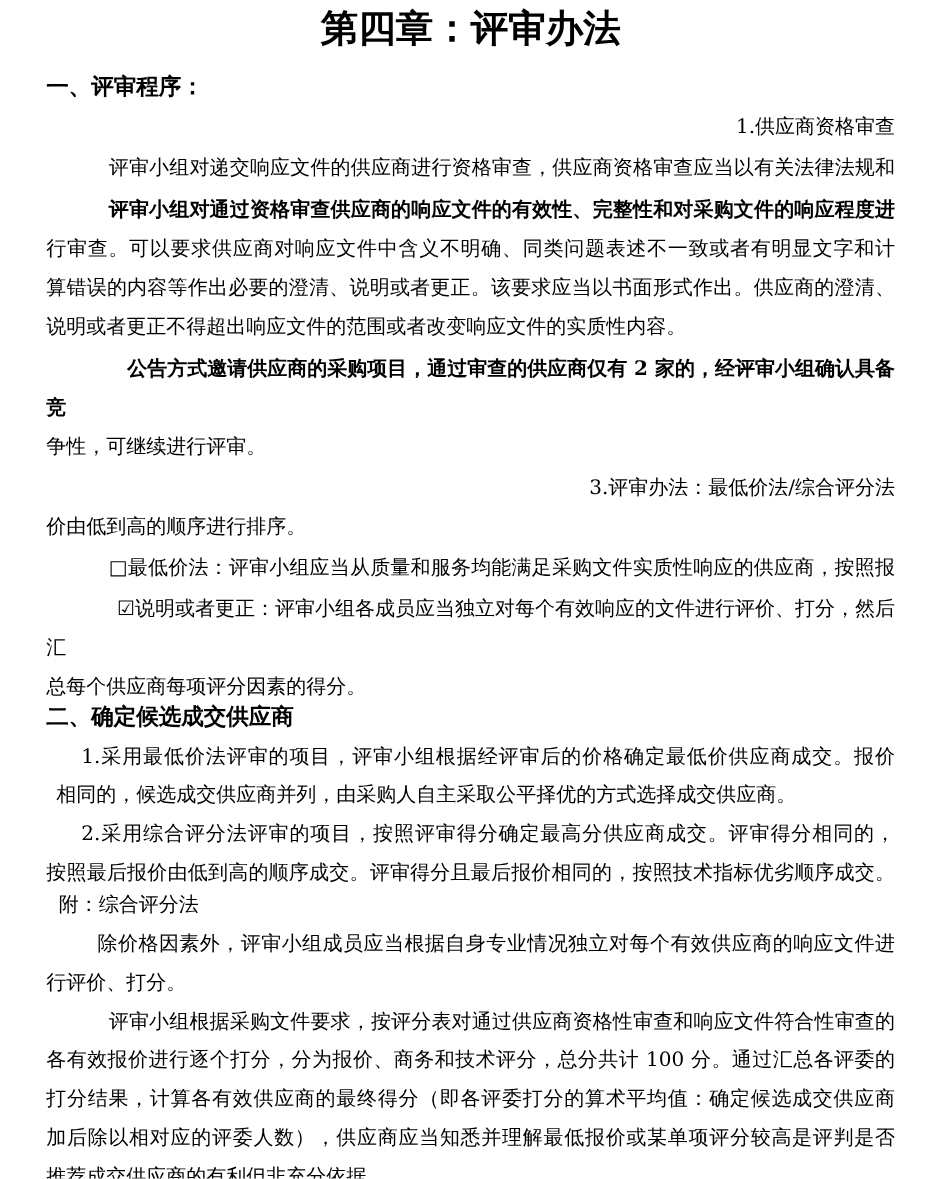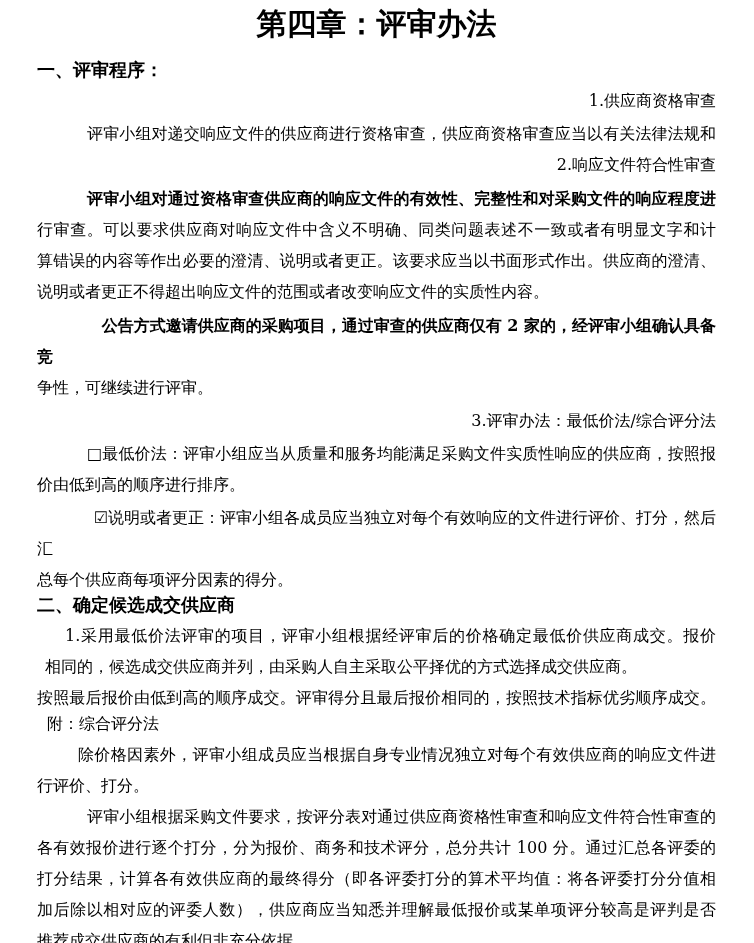--- a/index.html
+++ b/index.html
@@ -58,37 +58,37 @@
   .mtm5 { margin-top: -5px; }
 </style>
 </head>
 <body>
 
 <div class="page">
   <div class="line t">第四章：评审办法</div>
   <div class="line h mt10">一、评审程序：</div>
   <div class="line i50">1.供应商资格审查</div>
   <div class="line i50 j mt2">评审小组对递交响应文件的供应商进行资格审查，供应商资格审查应当以有关法律法规和</div>
-  <div class="line i50">2.响应文件符合性审查</div>
   <div class="line i50 j mt3">评审小组对通过资格审查供应商的响应文件的有效性、完整性和对采购文件的响应程度进</div>
   <div class="line j">行审查。可以要求供应商对响应文件中含义不明确、同类问题表述不一致或者有明显文字和计</div>
   <div class="line j">算错误的内容等作出必要的澄清、说明或者更正。该要求应当以书面形式作出。供应商的澄清、</div>
   <div class="line">说明或者更正不得超出响应文件的范围或者改变响应文件的实质性内容。</div>
   <div class="line i50 j mt3">公告方式邀请供应商的采购项目，通过审查的供应商仅有 2 家的，经评审小组确认具备竞</div>
   <div class="line">争性，可继续进行评审。</div>
   <div class="line i50 mt2">3.评审办法：最低价法/综合评分法</div>
+  <div class="line">价由低到高的顺序进行排序。</div>
   <div class="line i50 j mt2">□最低价法：评审小组应当从质量和服务均能满足采购文件实质性响应的供应商，按照报</div>
-  <div class="line">价由低到高的顺序进行排序。</div>
   <div class="line i50 j mt2">☑说明或者更正：评审小组各成员应当独立对每个有效响应的文件进行评价、打分，然后汇</div>
   <div class="line">总每个供应商每项评分因素的得分。</div>
   <div class="line h mtm6">二、确定候选成交供应商</div>
   <div class="line i28 j">1.采用最低价法评审的项目，评审小组根据经评审后的价格确定最低价供应商成交。报价</div>
   <div class="line i8">相同的，候选成交供应商并列，由采购人自主采取公平择优的方式选择成交供应商。</div>
+  <div class="line i28 j">2.采用综合评分法评审的项目，按照评审得分确定最高分供应商成交。评审得分相同的，</div>
   <div class="line j">按照最后报价由低到高的顺序成交。评审得分且最后报价相同的，按照技术指标优劣顺序成交。</div>
   <div class="line i10 mtm5">附：综合评分法</div>
   <div class="line i41 j">除价格因素外，评审小组成员应当根据自身专业情况独立对每个有效供应商的响应文件进</div>
   <div class="line">行评价、打分。</div>
   <div class="line i50 j">评审小组根据采购文件要求，按评分表对通过供应商资格性审查和响应文件符合性审查的</div>
   <div class="line j">各有效报价进行逐个打分，分为报价、商务和技术评分，总分共计 100 分。通过汇总各评委的</div>
-  <div class="line j">打分结果，计算各有效供应商的最终得分（即各评委打分的算术平均值：将各评委打分分值相</div>
+  <div class="line j">打分结果，计算各有效供应商的最终得分（即各评委打分的算术平均值：确定候选成交供应商</div>
   <div class="line j">加后除以相对应的评委人数），供应商应当知悉并理解最低报价或某单项评分较高是评判是否</div>
   <div class="line">推荐成交供应商的有利但非充分依据。</div>
 </div>
 
 </body></html>

